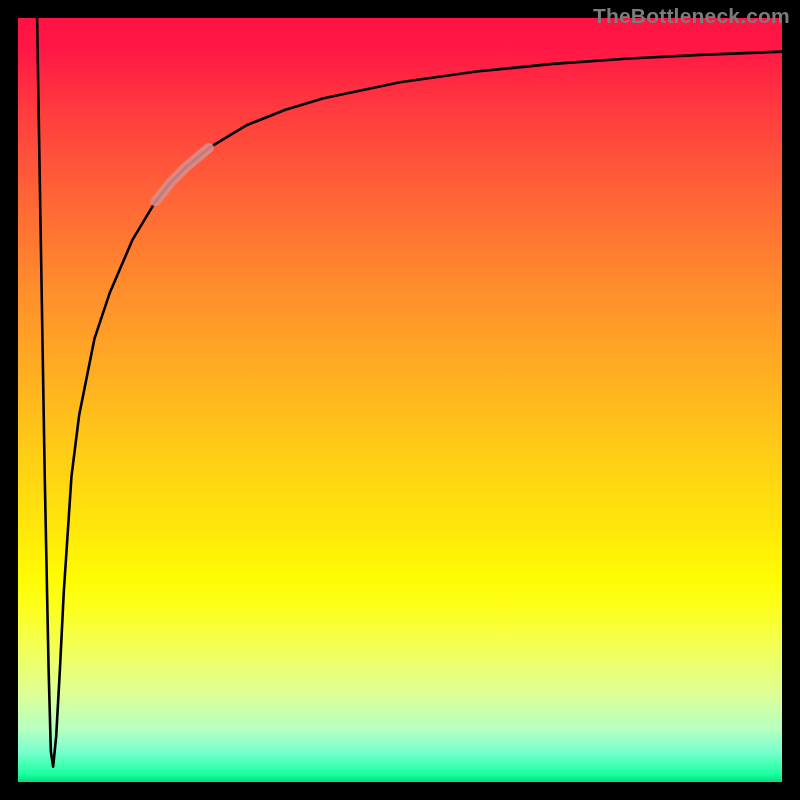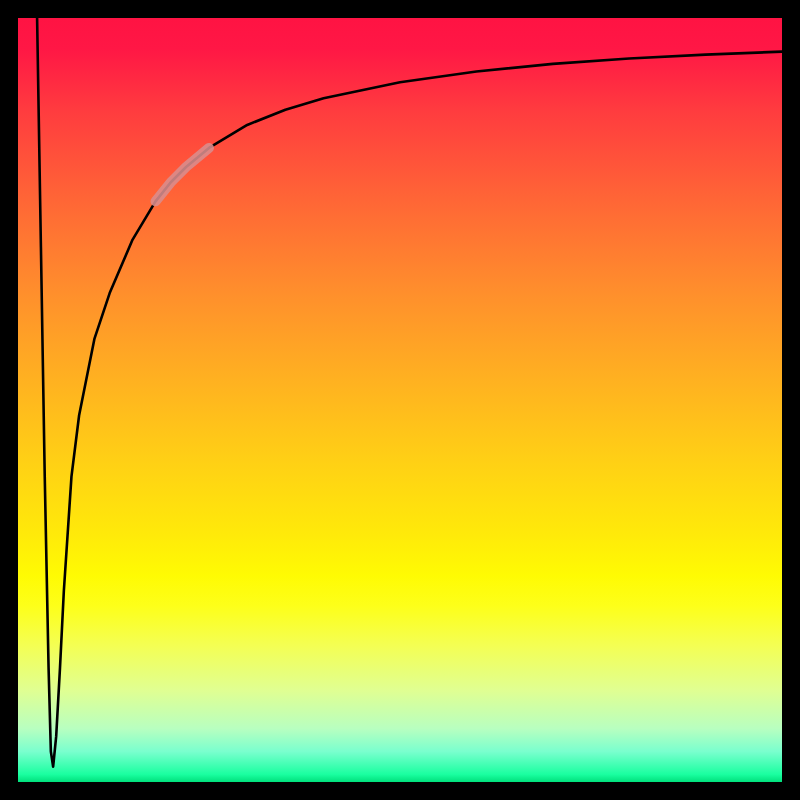--- a/index.html
+++ b/index.html
@@ -70,14 +70,15 @@
 
   <div class="plot-area"></div>
 
   <svg class="curve" viewBox="0 0 764 764">
     <g>
       <path id="curve-path" fill="none" stroke="#000" stroke-width="2.6" stroke-linejoin="round" stroke-linecap="round" d="M19.10 0.00 L22.92 229.20 L26.74 458.40 L30.56 649.40 L32.85 733.44 L35.14 748.72 L38.20 718.16 L42.02 649.40 L45.84 573.00 L53.48 458.40 L61.12 397.28 L76.40 320.88 L91.68 275.04 L114.60 221.56 L137.52 183.36 L152.80 164.26 L168.08 148.98 L191.00 129.88 L229.20 106.96 L267.40 91.68 L305.60 80.22 L382.00 64.18 L458.40 53.48 L534.80 45.84 L611.20 40.49 L687.60 36.67 L764.00 33.62"></path>
       <path id="curve-highlight" fill="none" stroke="#d98d8d" stroke-width="10" stroke-linecap="round" opacity="0.88" d="M137.52 183.36 L152.80 164.26 L168.08 148.98 L191.00 129.88"></path>
     </g>
   </svg>
 
+  <div class="credit">TheBottleneck.com</div>
 
 </div>
 
 </body></html>

